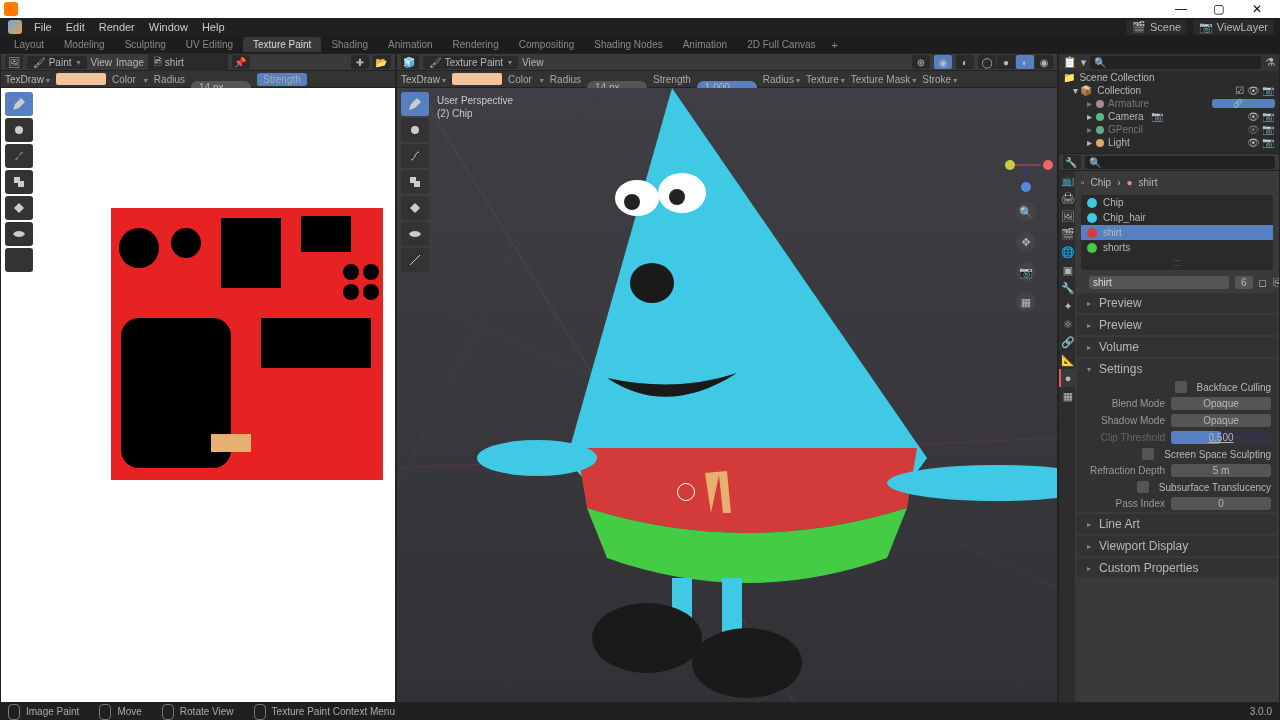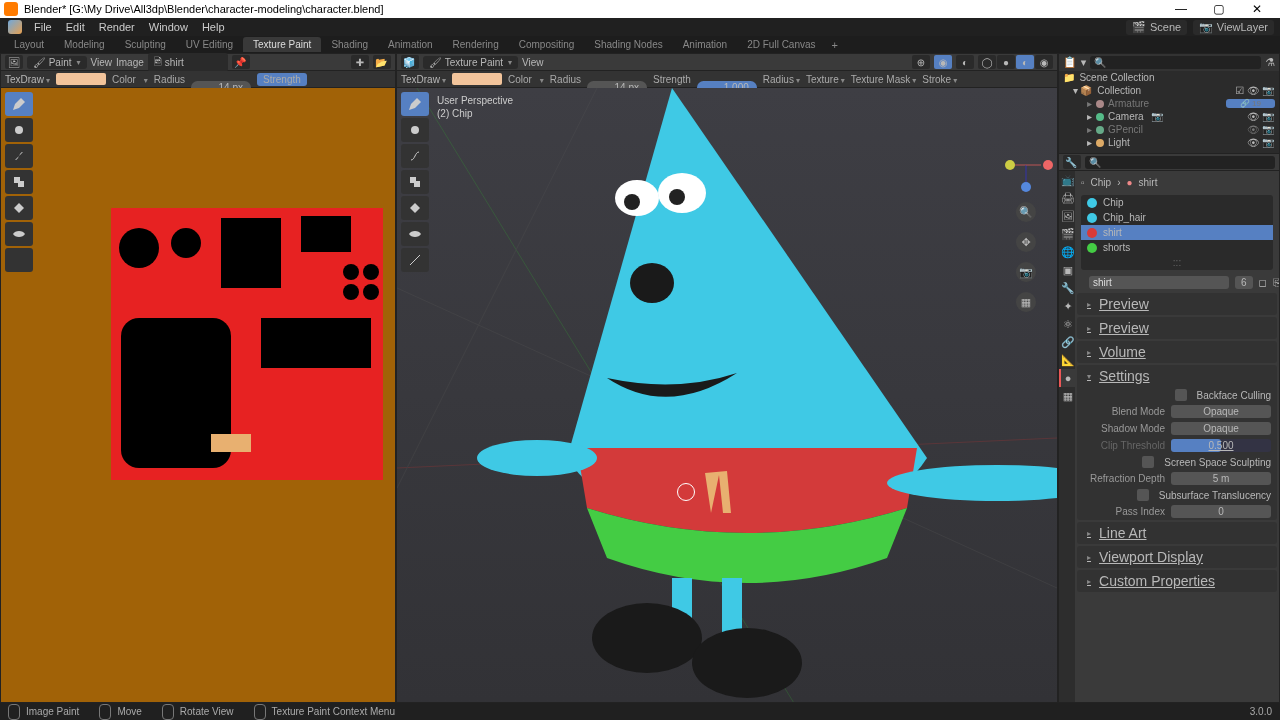--- a/index.html
+++ b/index.html
@@ -34,31 +34,31 @@
 .pane-right { width:222px; display:flex; flex-direction:column; }
 
 
 .hdr { height:17px; background:#3a3a3a; display:flex; align-items:center; padding:0 4px; gap:4px; border-bottom:1px solid #222; font-size:10px; }
 .hdr .chip { padding:1px 6px; background:#2a2a2a; border-radius:3px; cursor:pointer; display:flex; align-items:center; gap:3px; }
 .hdr .iconbtn { width:18px; height:14px; background:#2a2a2a; border-radius:2px; display:flex; align-items:center; justify-content:center; cursor:pointer; }
 .hdr .sp { flex:1; }
 
 
 .toolopt { height:17px; background:#333; display:flex; align-items:center; padding:0 4px; gap:6px; font-size:10px; border-bottom:1px solid #222; }
-.toolopt .val { background:#555; border-radius:8px; padding:1px 8px; min-width:60px; text-align:right;margin-top:16px; }
+.toolopt .val { background:#555; border-radius:8px; padding:1px 8px; min-width:60px; text-align:left;margin-top:16px; }
 .toolopt .swatch { width:50px; height:12px; background:#f2c49b; border-radius:2px; }
 .toolopt .lbl { color:#aaa; }
 
 
 .toolbar { position:absolute; left:4px; top:4px; width:28px; display:flex; flex-direction:column; gap:2px; }
 .toolbar .tbtn { width:28px; height:24px; background:#333; border-radius:3px; display:flex; align-items:center; justify-content:center; cursor:pointer; }
 .toolbar .tbtn.active { background:#5680c2; }
 .toolbar .tbtn svg { width:16px; height:16px; fill:#ccc; }
 
-.canvas-wrap { position:relative; flex:1; background:#a16207; overflow:hidden; }
+.canvas-wrap { position:relative; flex:1; background:#ffffff; overflow:hidden; }
 
 
 .uvimg { position:absolute; left:110px; top:120px; width:272px; height:272px; background:#000; }
 .uvimg .redblob { position:absolute; background:#e72222; }
 
 
 .vp3d { position:absolute; inset:0; background:linear-gradient(#3e3e44,#323236); }
 .vp3d .crosshair { position:absolute; left:280px; top:395px; width:18px; height:18px; border:1px solid #fff; border-radius:50%; }
 .vp3d .perspective { position:absolute; left:40px; top:6px; color:#ccc; font-size:10px; line-height:13px; }
 
@@ -80,21 +80,21 @@
 .outliner .dot { width:8px; height:8px; border-radius:50%; display:inline-block; }
 
 
 .props { flex:1; background:#3a3a3a; overflow-y:auto; position:relative; }
 .props .tabs { position:absolute; left:0; top:0; width:16px; height:100%; background:#2d2d2d; display:flex; flex-direction:column; }
 .props .tabs .pt { width:16px; height:18px; cursor:pointer; display:flex; align-items:center; justify-content:center; border-left:2px solid transparent; }
 .props .tabs .pt.active { border-left-color:#eb5757; background:#3a3a3a; }
 .props .body { margin-left:16px; padding:2px; }
 .props .crumb { height:18px; display:flex; align-items:center; gap:6px; padding:0 4px; font-size:10px; }
 .props .sect { background:#323232; margin:2px 0; border-radius:3px; }
-.props .secthdr { padding:3px 10px; cursor:pointer; font-size:14px; display:flex; align-items:center; gap:4px;text-decoration:underline; }
+.props .secthdr { padding:3px 10px; cursor:pointer; font-size:12px; display:flex; align-items:center; gap:4px; }
 .props .fld { display:flex; align-items:center; padding:2px 6px; gap:6px; font-size:10px; }
 .props .fld .l { flex:1; text-align:right; color:#999; }
 .props .fld .ctrl { width:100px; background:#555; border-radius:3px; padding:1px 6px; text-align:center; }
 .props .fld .num { background:#334; border-radius:3px; padding:1px; text-align:center; width:100px; position:relative; }
 .props .fld .num::before { content:''; position:absolute; left:0; top:0; width:50%; height:100%; background:#5680c2; border-radius:3px; }
 .props .fld .num span { position:relative;text-decoration:underline; }
 .props .chk { width:12px; height:12px; background:#555; border-radius:2px; margin-right:4px; }
 
 
 .matlist { background:#2a2a2a; margin:4px; border-radius:3px; }
@@ -110,21 +110,20 @@
 
 .tri-down::after { content:'▾'; font-size:8px; margin-left:2px; color:#888; }
 .tri-right::before { content:'▸'; font-size:8px; margin-right:4px; color:#888; }
 .tri-dn::before { content:'▾'; font-size:8px; margin-right:4px; color:#888; }
 </style>
 </head>
 <body>
 
 <div class="titlebar">
   <span class="logo"></span>
-  <span>Blender* [G:\My Drive\All3dp\Blender\character-modeling\character.blend]</span>
   <span class="spacer"></span>
   <span class="ctrl">—</span>
   <span class="ctrl">▢</span>
   <span class="ctrl">✕</span>
 </div>
 
 <div class="menubar">
   <span class="logo"></span>
   <span class="mi">File</span>
   <span class="mi">Edit</span>
@@ -371,21 +370,21 @@
 
     <div class="outliner">
       <div class="oh">
         <span class="iconbtn">📋</span>
         <span class="iconbtn">▾</span>
         <input style="flex: 1 1 0%; background: rgb(34, 34, 34); border: none; border-radius: 3px; color: rgb(204, 204, 204); padding: 1px 4px; font-size: 10px;" placeholder="🔍">
         <span class="iconbtn">⚗</span>
       </div>
       <div class="row">📁 <span>Scene Collection</span></div>
       <div class="row ind1">▾ 📦 <span>Collection</span><span class="ric">☑ 👁 📷</span></div>
-      <div class="row ind2" style="color:#777;">▸ <span class="dot" style="background:#a88"></span> <span>Armature</span> <span style="margin-left:auto;background:#5680c2;border-radius:3px;padding:0 14px;font-size:8px;">🔗 <span>19</span></span></div>
+      <div class="row ind2" style="color:#777;">▸ <span class="dot" style="background:#a88"></span> <span>Armature</span> <span style="margin-left:auto;background:#5680c2;border-radius:3px;padding:0 21px;font-size:8px;">🔗 <span>19</span></span></div>
       <div class="row ind2">▸ <span class="dot" style="background:#5b8"></span> <span>Camera</span> <span style="margin-left:4px;">📷</span><span class="ric">👁 📷</span></div>
       <div class="row ind2" style="color:#777;">▸ <span class="dot" style="background:#6a8"></span> <span>GPencil</span><span class="ric">👁 📷</span></div>
       <div class="row ind2">▸ <span class="dot" style="background:#da6"></span> <span>Light</span><span class="ric">👁 📷</span></div>
     </div>
 
     <div class="hdr">
       <span class="iconbtn">🔧</span>
       <input style="flex: 1 1 0%; background: rgb(34, 34, 34); border: none; border-radius: 3px; color: rgb(204, 204, 204); padding: 1px 4px; font-size: 10px;" placeholder="🔍">
     </div>
 

